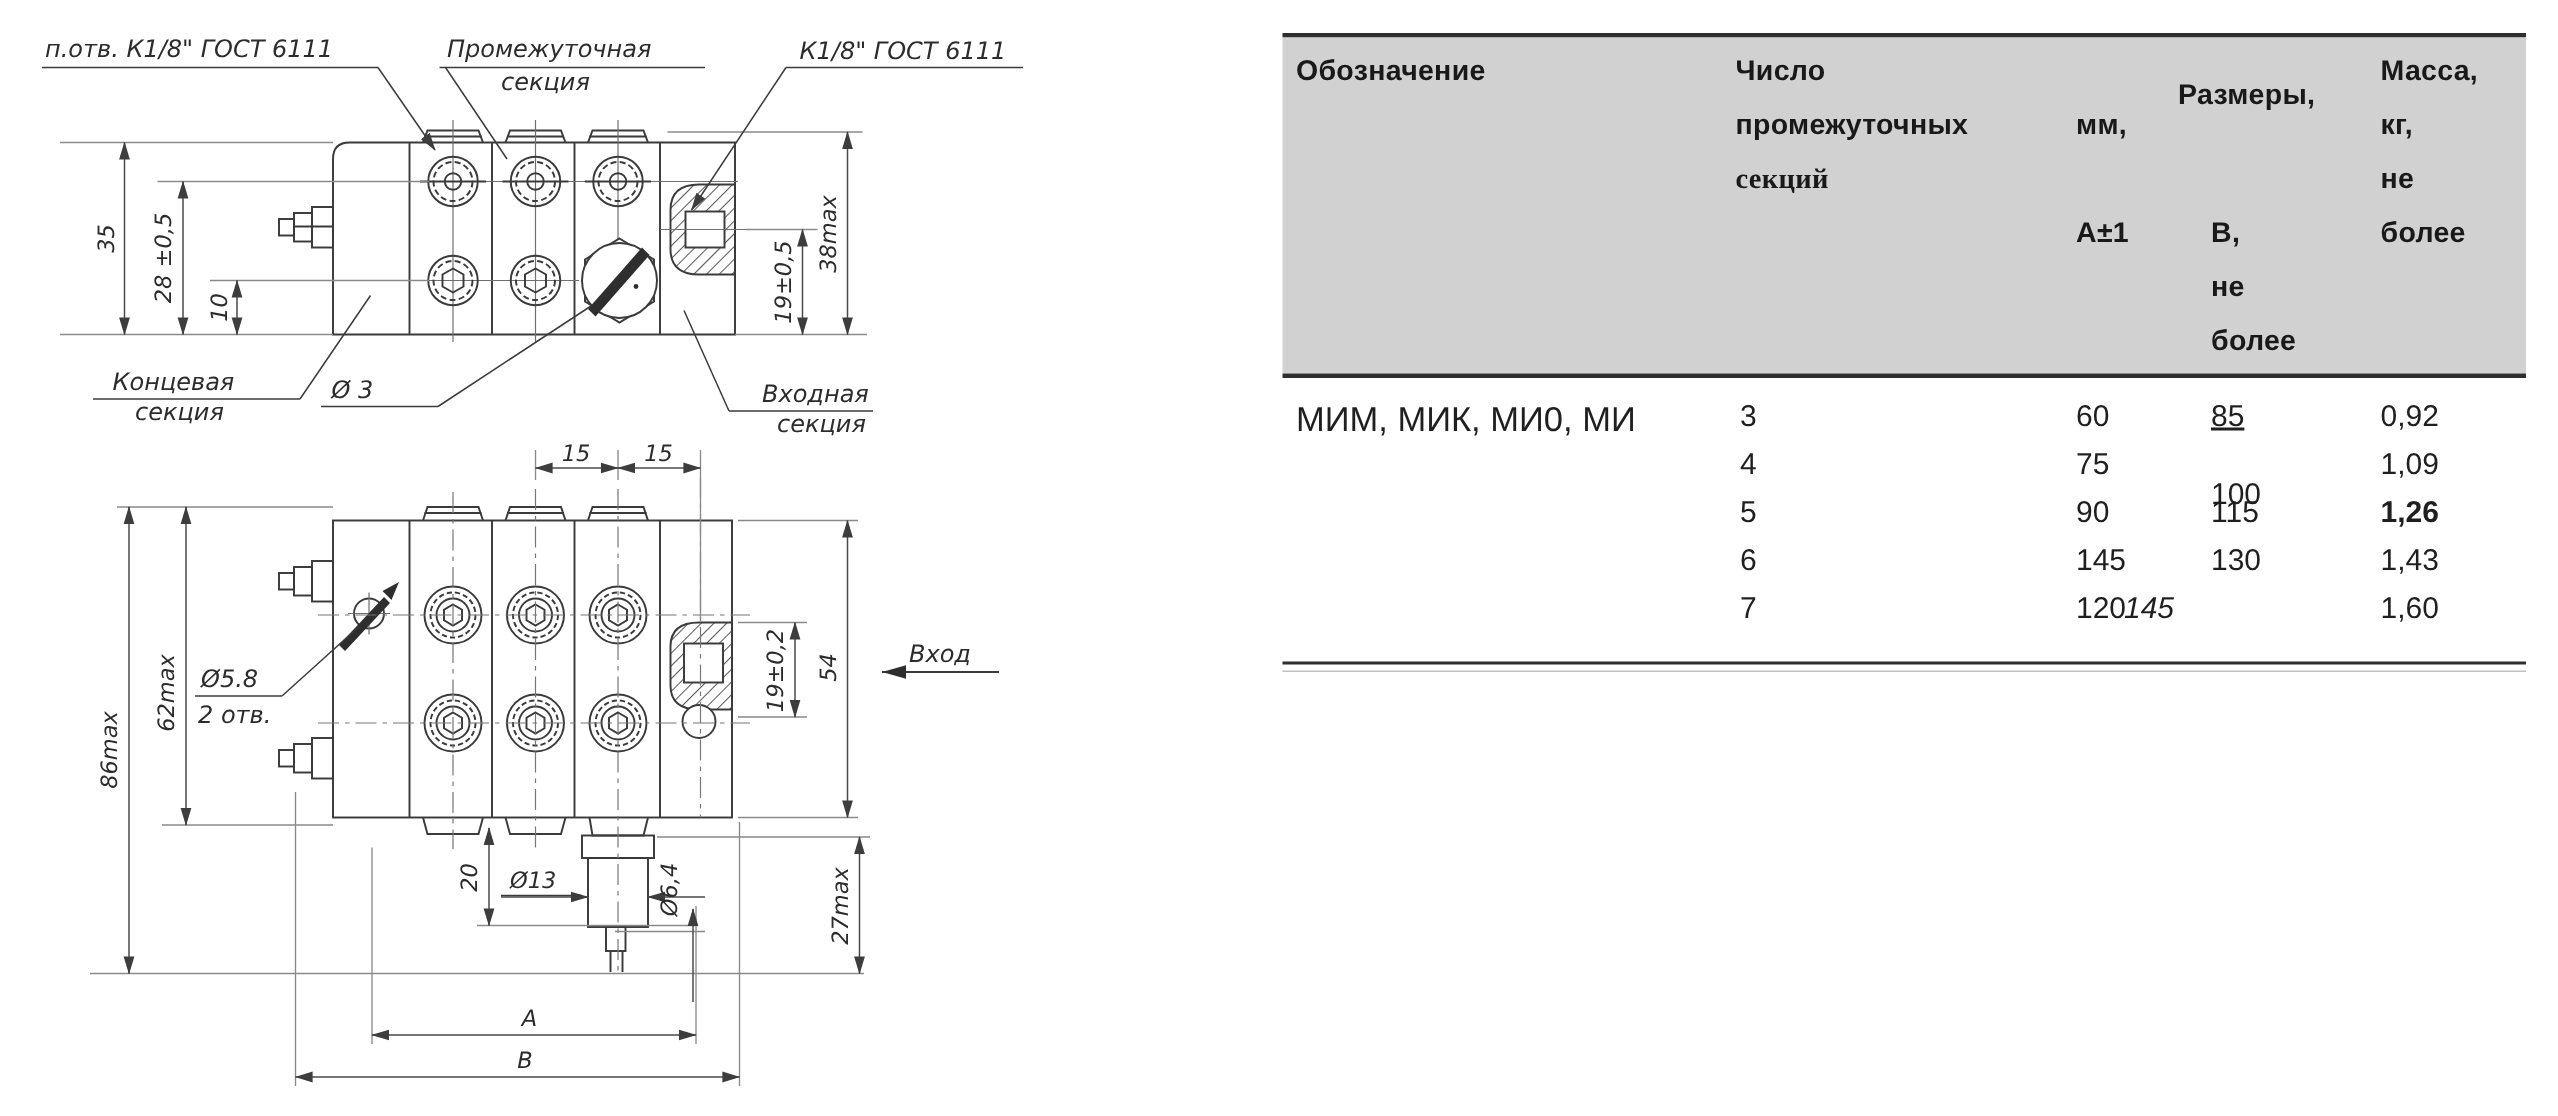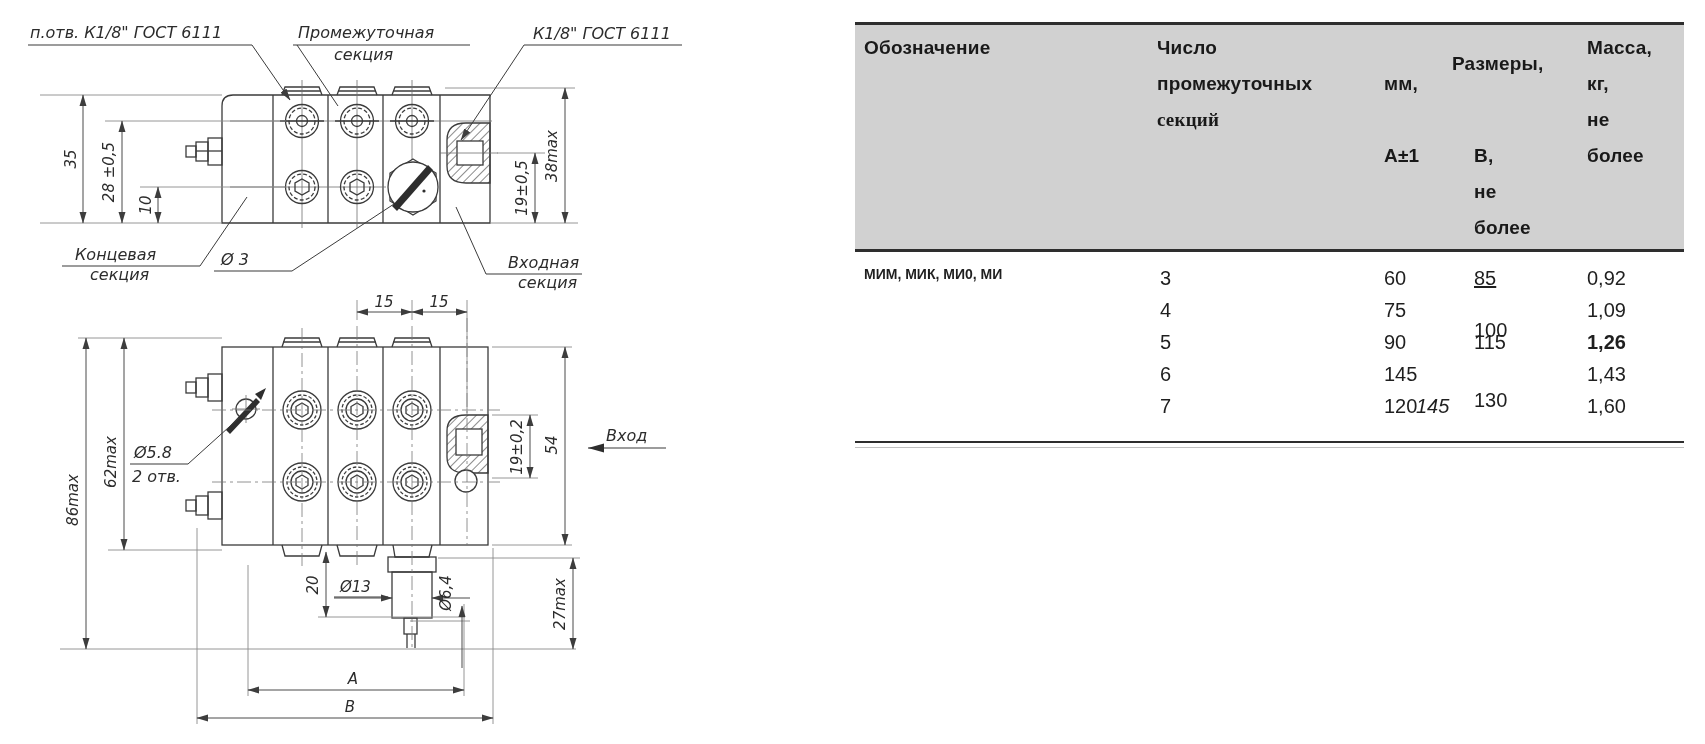--- a/index.html
+++ b/index.html
@@ -8,21 +8,21 @@
   
   .drawing{position:absolute;left:0;top:0;}
   .lbl{font-family:"DejaVu Sans",sans-serif;font-style:italic;font-size:16px;fill:#2c2c2c;}
   .dimt{font-family:"DejaVu Sans",sans-serif;font-style:italic;font-size:15px;fill:#2c2c2c;}
   
   .tbl-band{position:absolute;background:#d1d1d1;}
   .tbl-rule{position:absolute;background:#2e2e2e;}
   .tbl-rule-faint{position:absolute;background:#c0c0c0;}
   .th{position:absolute;font-weight:700;font-size:19px;letter-spacing:.2px;color:#191919;white-space:nowrap;}
   .td{position:absolute;font-weight:400;font-size:20px;color:#1f1f1f;white-space:nowrap;}
-  .td.b{font-weight:700;font-size:14px;text-align:right;}
+  .td.b{font-weight:400;font-size:23px;text-align:right;}
 </style>
 </head>
 <body>
 
 <div class="stage">
 
   <svg class="drawing" width="780" height="744" viewBox="0 0 780 744">
     <defs>
       <marker id="ar" viewBox="0 0 10 6" refX="9.5" refY="3" markerWidth="12" markerHeight="7.5" orient="auto-start-reverse">
           <path d="M0,0L10,3L0,6Z" fill="#3d3d3d"></path>
@@ -362,21 +362,21 @@
     <span class="td" style="left:1474px;top:299px;margin-top:20px;">100</span>
     <span class="td" style="left:1587px;top:299px;">1,09</span>
 
     <span class="td" style="left:1160px;top:331px;">5</span>
     <span class="td" style="left:1384px;top:331px;">90</span>
     <span class="td" style="left:1474px;top:331px;">115</span>
     <span class="td" style="left:1587px;top:331px;font-weight:bold;">1,26</span>
 
     <span class="td" style="left:1160px;top:363px;">6</span>
     <span class="td" style="left:1384px;top:363px;">145</span>
-    <span class="td" style="left:1474px;top:363px;margin-top:26px;">130</span>
+    <span class="td" style="left:1474px;top:363px;">130</span>
     <span class="td" style="left:1587px;top:363px;">1,43</span>
 
     <span class="td" style="left:1160px;top:395px;">7</span>
     <span class="td" style="left:1384px;top:395px;">120</span>
     <span class="td" style="left:1416px;top:395px;font-style:italic;">145</span>
     <span class="td" style="left:1587px;top:395px;">1,60</span>
   </div>
 </div>
 
 </body></html>

